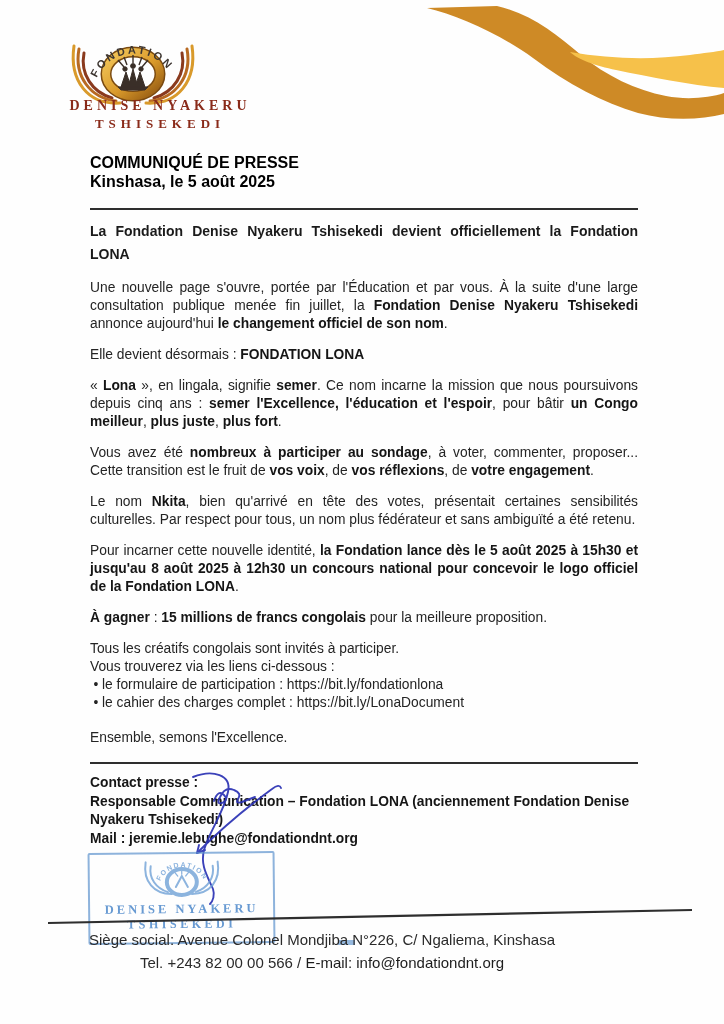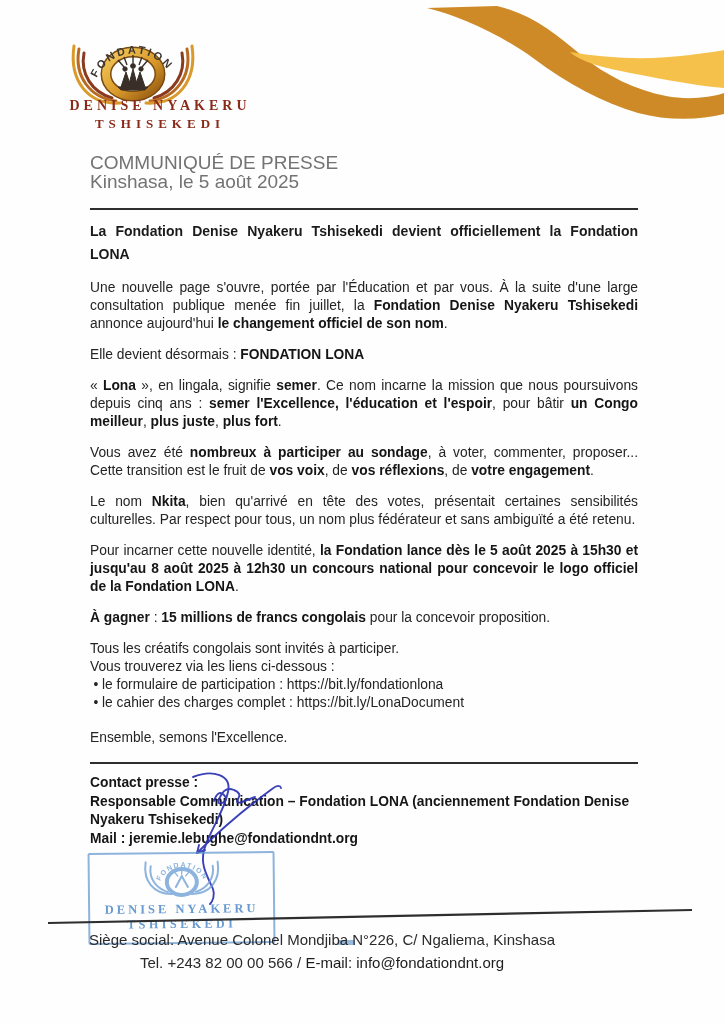--- a/index.html
+++ b/index.html
@@ -9,21 +9,21 @@
     box-shadow:0 0 4px rgba(0,0,0,.2);
   }
   .abs{position:absolute;}
   
   .logo-wrap{left:60px;top:15px;width:200px;height:125px;}
   .swoosh-wrap{left:420px;top:0;width:304px;height:170px;}
   
   .content{left:90px;top:153px;width:548px;font-size:13.8px;line-height:18px;color:#242424;}
   .b{font-weight:bold;color:#151515;}
   .i{margin-top:9px;}
-  .press-title,.dateline{font-weight:normal;font-size:19px;line-height:19px;color:#737373;}
+  .press-title,.dateline{font-weight:bold;font-size:16px;line-height:19px;color:#000000;}
   .rule{height:2px;background:#2e2e2e;border:none;margin:0;}
   .rule1{margin-top:17px;}
   .headline{font-weight:bold;font-size:14px;line-height:23px;color:#1a1a1a;
     text-align:justify;margin-top:10px;}
   .paras{margin-top:13px;}
   .para{margin:0 0 13px;text-align:justify;}
   .intro-line{margin:0;}
   .bullet-row{margin:0;}
   .bullet-dot{display:inline-block;width:12px;text-align:center;}
   .closing{margin-top:17px;}
@@ -118,21 +118,21 @@
 
     <div class="headline">La Fondation Denise Nyakeru Tshisekedi devient officiellement la Fondation LONA</div>
 
     <div class="paras">
         <p class="para"><span>Une nouvelle page s'ouvre, portée par l'Éducation et par vous. À la suite d'une large consultation publique menée fin juillet, la </span><span class="b">Fondation Denise Nyakeru Tshisekedi</span><span> annonce aujourd'hui </span><span class="b">le changement officiel de son nom</span><span>.</span></p>
         <p class="para"><span>Elle devient désormais : </span><span class="b">FONDATION LONA</span></p>
         <p class="para"><span>« </span><span class="b">Lona</span><span> », en lingala, signifie </span><span class="b">semer</span><span>. Ce nom incarne la mission que nous poursuivons depuis cinq ans : </span><span class="b">semer l'Excellence, l'éducation et l'espoir</span><span>, pour bâtir </span><span class="b">un Congo meilleur</span><span>, </span><span class="b">plus juste</span><span>, </span><span class="b">plus fort</span><span>.</span></p>
         <p class="para"><span>Vous avez été </span><span class="b">nombreux à participer au sondage</span><span>, à voter, commenter, proposer... Cette transition est le fruit de </span><span class="b">vos voix</span><span>, de </span><span class="b">vos réflexions</span><span>, de </span><span class="b">votre engagement</span><span>.</span></p>
         <p class="para"><span>Le nom </span><span class="b">Nkita</span><span>, bien qu'arrivé en tête des votes, présentait certaines sensibilités culturelles. Par respect pour tous, un nom plus fédérateur et sans ambiguïté a été retenu.</span></p>
         <p class="para"><span>Pour incarner cette nouvelle identité, </span><span class="b">la Fondation lance dès le 5 août 2025 à 15h30 et jusqu'au 8 août 2025 à 12h30 un concours national pour concevoir le logo officiel de la Fondation LONA</span><span>.</span></p>
-        <p class="para"><span class="b">À gagner</span><span> : </span><span class="b">15 millions de francs congolais</span><span> pour la concevoir proposition.</span></p>
+        <p class="para"><span class="b">À gagner</span><span> : </span><span class="b">15 millions de francs congolais</span><span> pour la meilleure proposition.</span></p>
       </div>
 
     <div>
         <div class="intro-line">Tous les créatifs congolais sont invités à participer.</div>
         <div class="intro-line">Vous trouverez via les liens ci-dessous :</div>
       </div>
     <div>
         <div class="bullet-row"><span class="bullet-dot">•</span><span>le formulaire de participation : </span><span class="i">https://bit.ly/fondationlona</span></div>
         <div class="bullet-row"><span class="bullet-dot">•</span><span>le cahier des charges complet : </span><span class="i">https://bit.ly/LonaDocument</span></div>
       </div>

